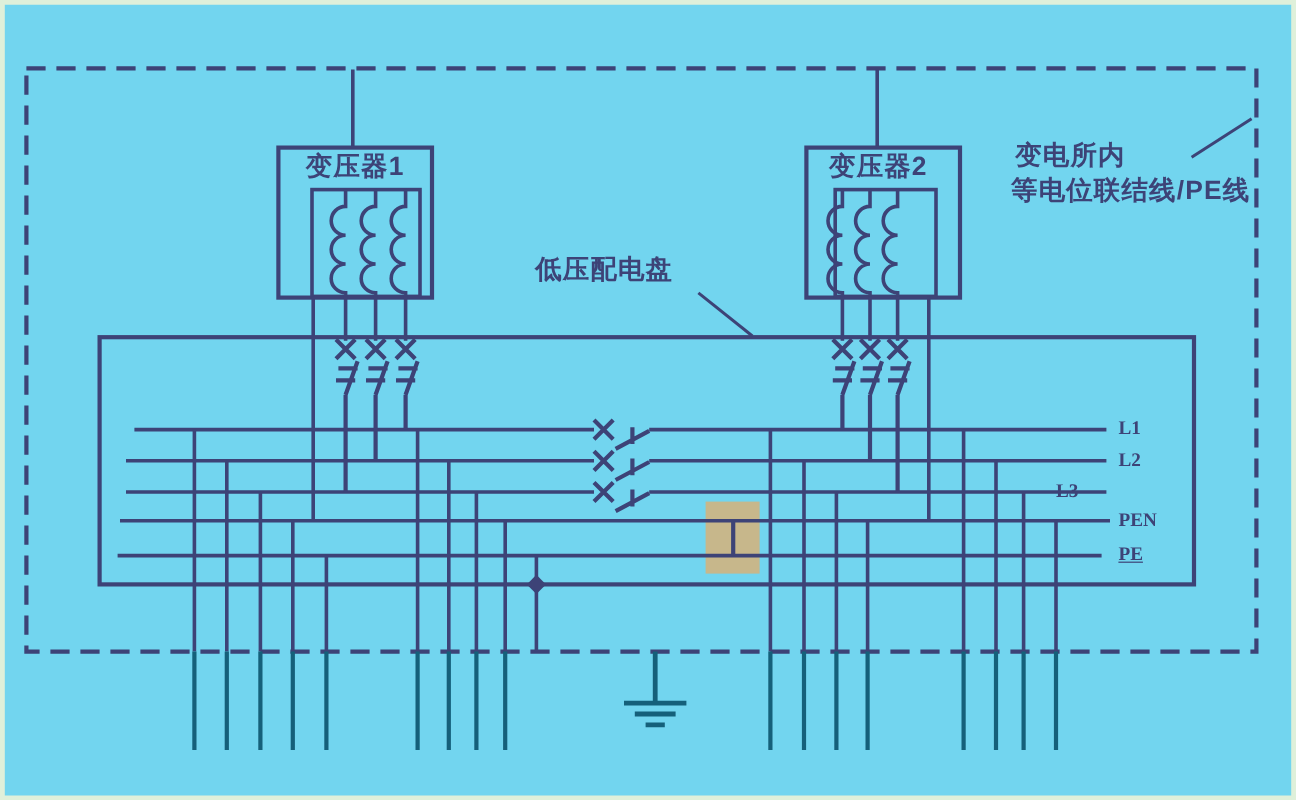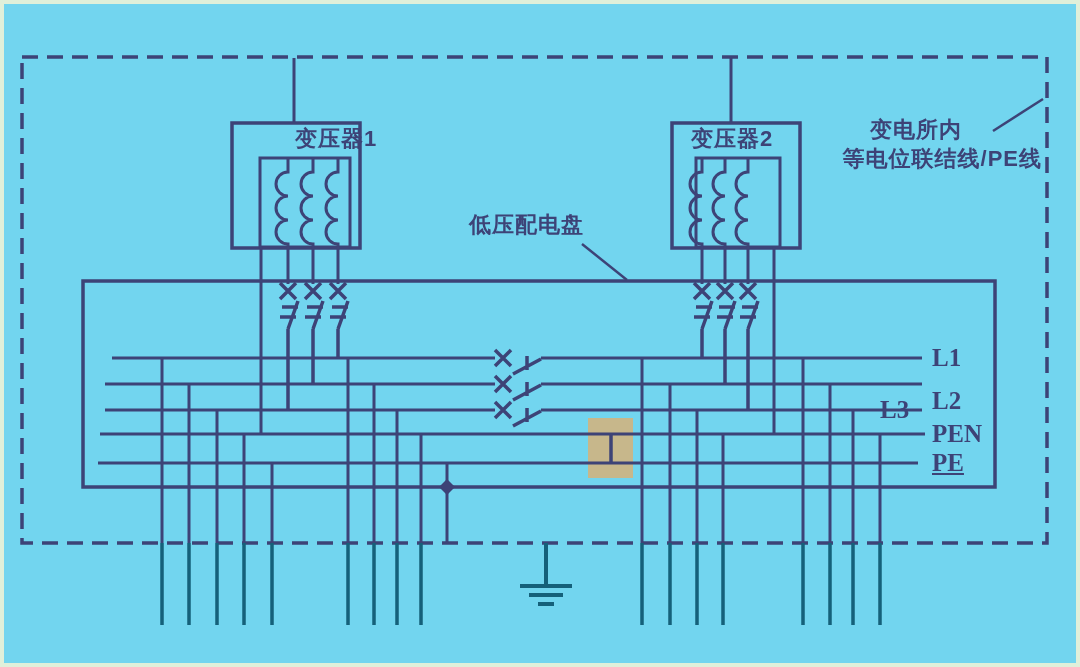--- a/index.html
+++ b/index.html
@@ -16,21 +16,21 @@
   svg.wiring{position:absolute;left:0;top:0;}
   .ink{stroke:var(--ink);fill:none;}
   .teal{stroke:var(--teal);fill:none;}
   .lbl{
     position:absolute;color:var(--ink);font-weight:bold;
     white-space:nowrap;line-height:1.15;
   }
   .cjk{font-size:22px;letter-spacing:1px;}
   .bus-lbl{
     font-family:"Liberation Serif","DejaVu Serif",serif;
-    font-size:25px;font-weight:600;height:26px;line-height:26px;
+    font-size:16px;font-weight:600;height:26px;line-height:26px;
   }
   .bond-lbl{text-align:right;}
 </style>
 </head>
 <body>
 
 <div class="canvas">
 
   <svg class="wiring" width="1080" height="667" viewBox="0 0 1080 667">
 
@@ -105,28 +105,28 @@
 
     <path class="ink" stroke-width="3" d="M447 463 V543"></path>
     <path d="M447 479 L455 487 L447 495 L439 487 Z" fill="var(--ink)" stroke="none"></path>
 
     <g class="teal" stroke-width="4">
       <path d="M546 543 V586"></path>
       <path d="M520 586 H572 M529 595 H563 M538 604 H554"></path>
     </g>
   </svg>
 
-  <div class="lbl cjk" style="left:232px;top:126px;width:128px;text-align:center;padding-left:40px;">变压器1</div>
+  <div class="lbl cjk" style="left:232px;top:126px;width:128px;text-align:center;">变压器1</div>
 
   <div class="lbl cjk" style="left:672px;top:126px;width:120px;text-align:center;">变压器2</div>
 
-  <div class="lbl cjk" style="left:469px;top:212px;">低压配电盘</div>
+  <div class="lbl cjk" style="left:446px;top:212px;">低压配电盘</div>
 
-  <div class="lbl cjk bond-lbl" style="left:852px;top:117px;width:110px;">变电所内</div>
+  <div class="lbl cjk bond-lbl" style="left:828px;top:117px;width:110px;">变电所内</div>
   <div class="lbl cjk bond-lbl" style="left:812px;top:146px;width:230px;">等电位联结线/PE线</div>
 
   <div class="lbl bus-lbl" style="left:932px;top:345px;">L1</div>
-  <div class="lbl bus-lbl" style="left:932px;top:388px;">L2</div>
+  <div class="lbl bus-lbl" style="left:932px;top:371px;">L2</div>
   <div class="lbl bus-lbl" style="left:880px;top:397px;">L3</div>
   <div class="lbl bus-lbl" style="left:932px;top:421px;text-align:right;">PEN</div>
   <div class="lbl bus-lbl" style="left:932px;top:450px;text-decoration:underline;">PE</div>
 
 </div>
 
 </body></html>

